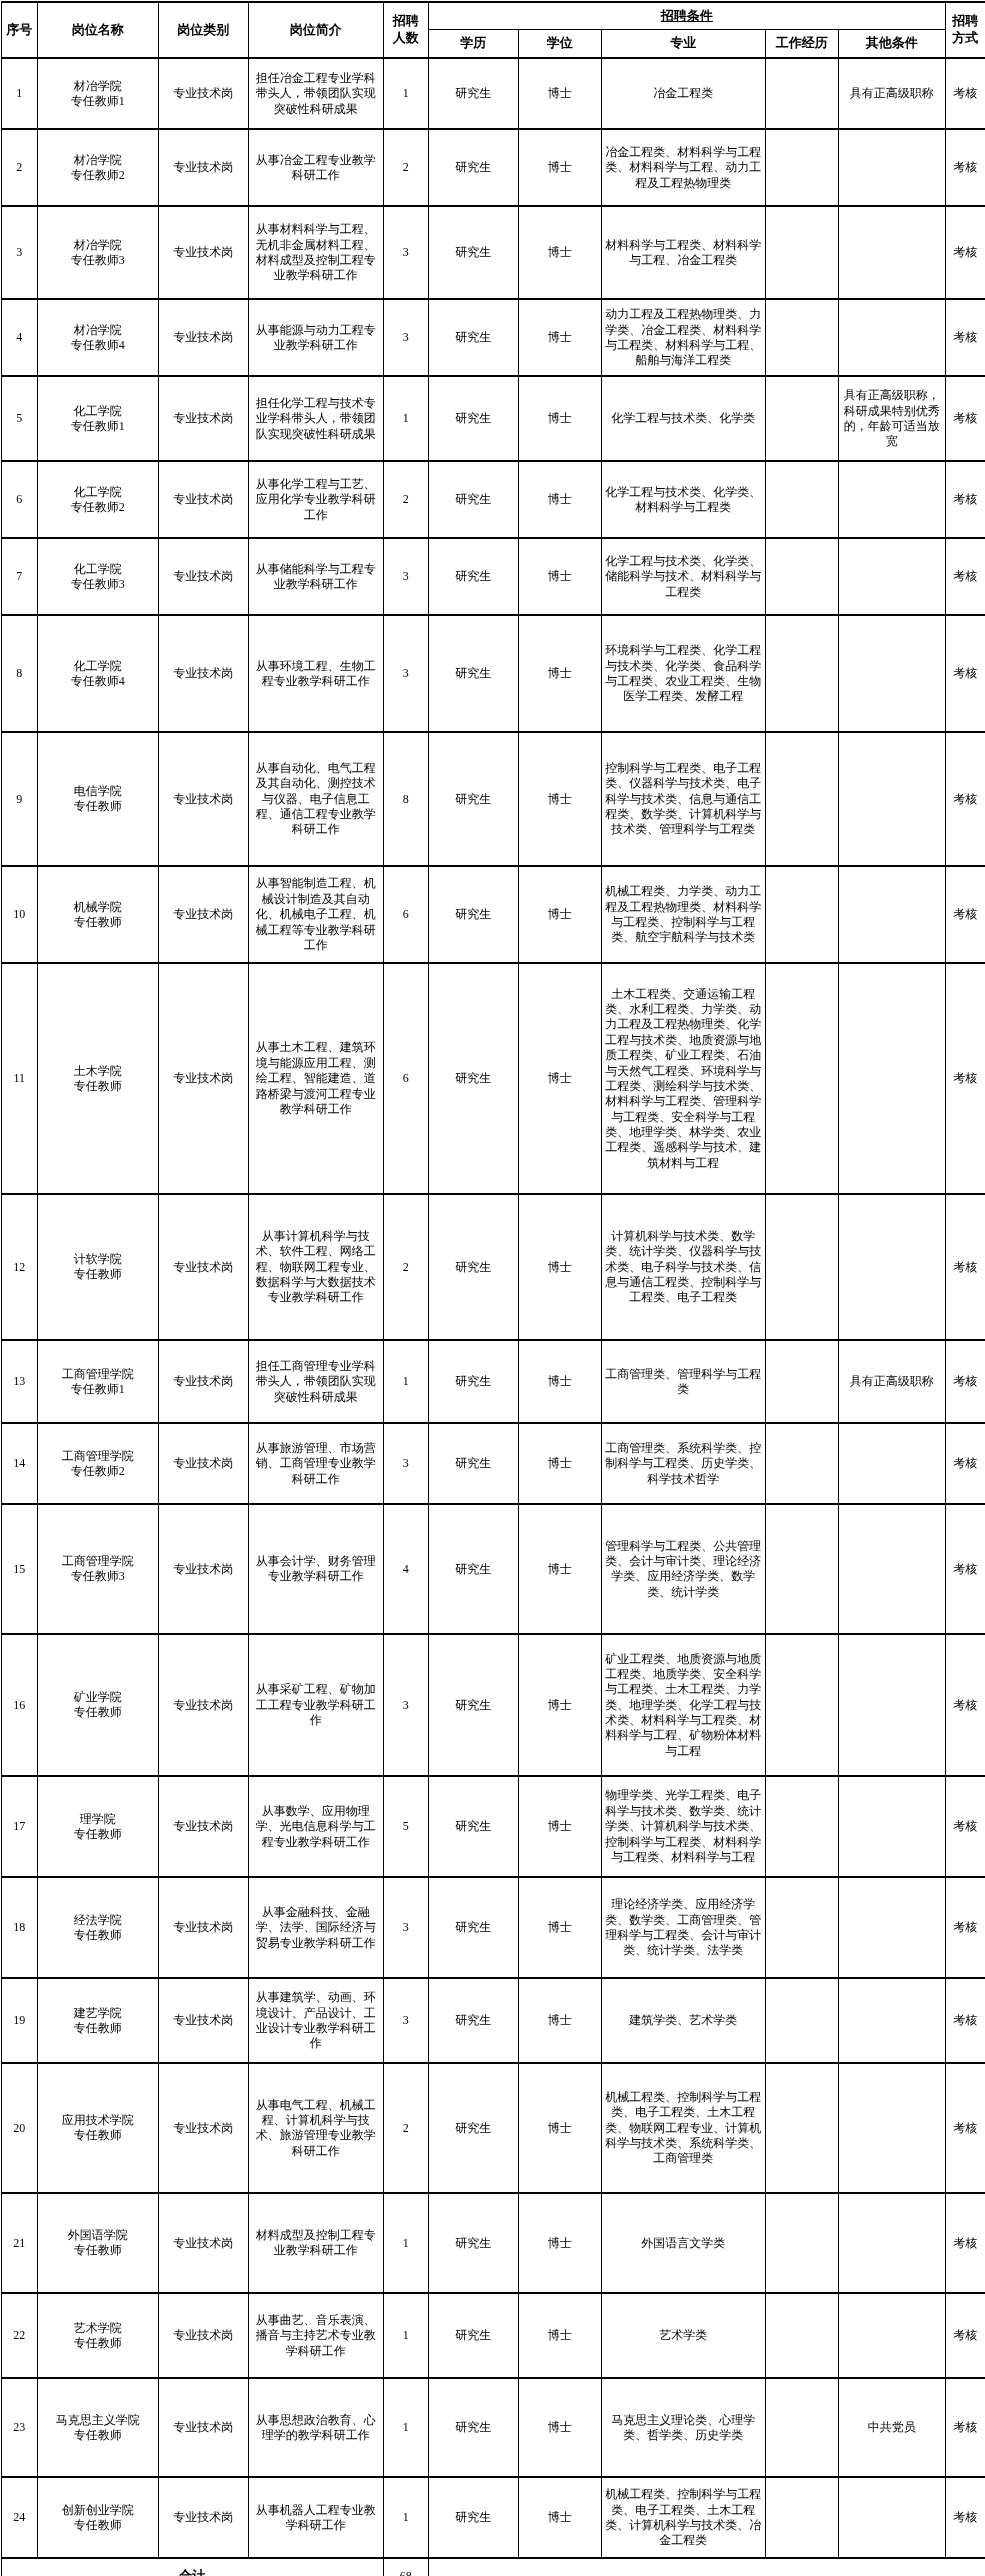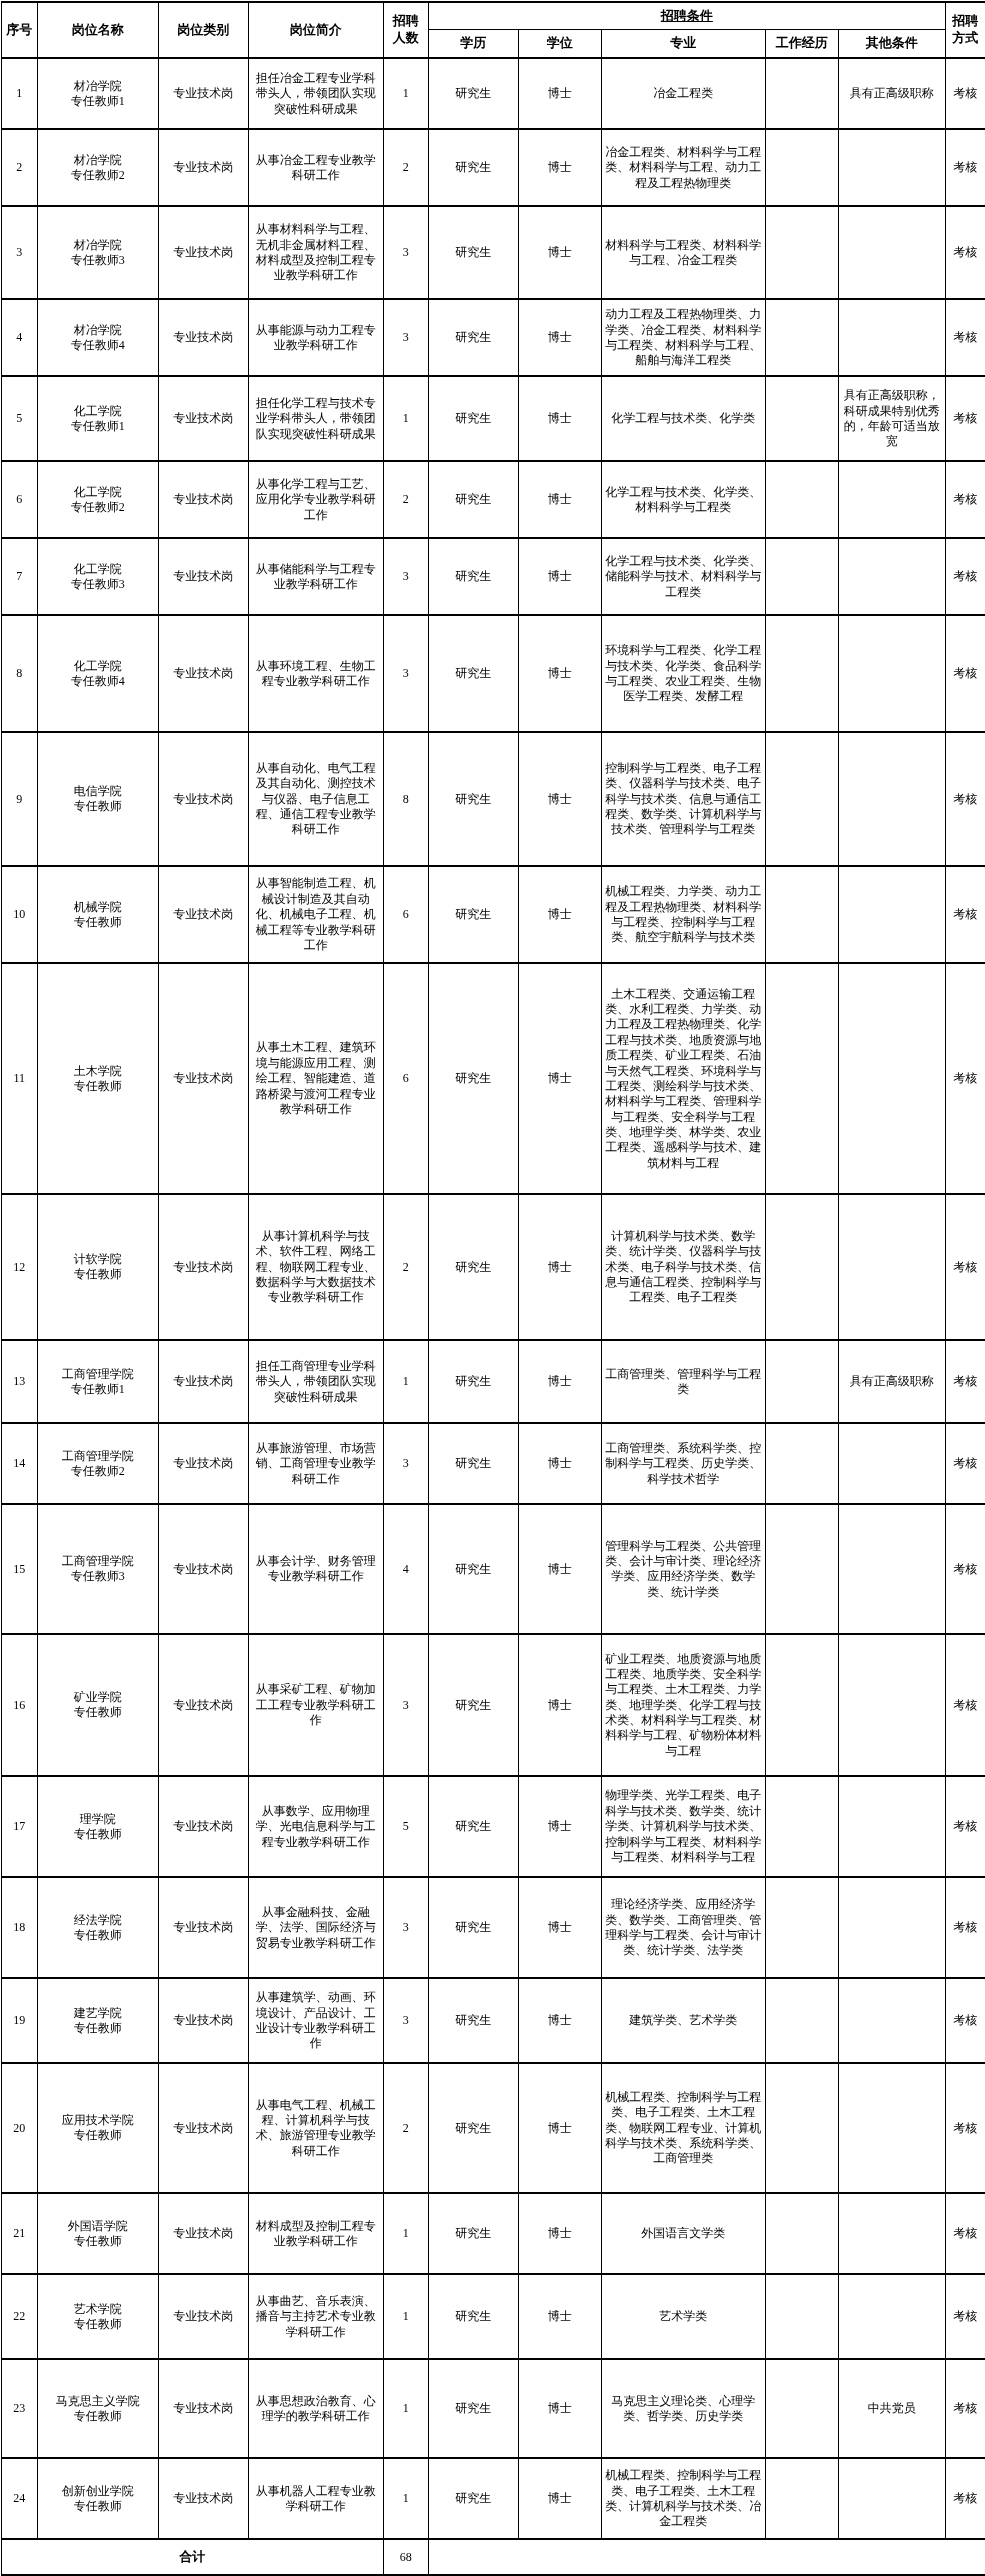--- a/index.html
+++ b/index.html
@@ -357,21 +357,21 @@
         <td>专业技术岗</td>
         <td>从事电气工程、机械工程、计算机科学与技术、旅游管理专业教学科研工作</td>
         <td>2</td>
         <td>研究生</td>
         <td>博士</td>
         <td>机械工程类、控制科学与工程类、电子工程类、土木工程类、物联网工程专业、计算机科学与技术类、系统科学类、工商管理类</td>
         <td></td>
         <td></td>
         <td>考核</td>
       </tr>
-      <tr style="height: 81px; padding-left: 11px;">
+      <tr style="height: 100px; padding-left: 11px;">
         <td>21</td>
         <td class="preline">外国语学院
 专任教师</td>
         <td>专业技术岗</td>
         <td>材料成型及控制工程专业教学科研工作</td>
         <td>1</td>
         <td>研究生</td>
         <td>博士</td>
         <td>外国语言文学类</td>
         <td></td>

